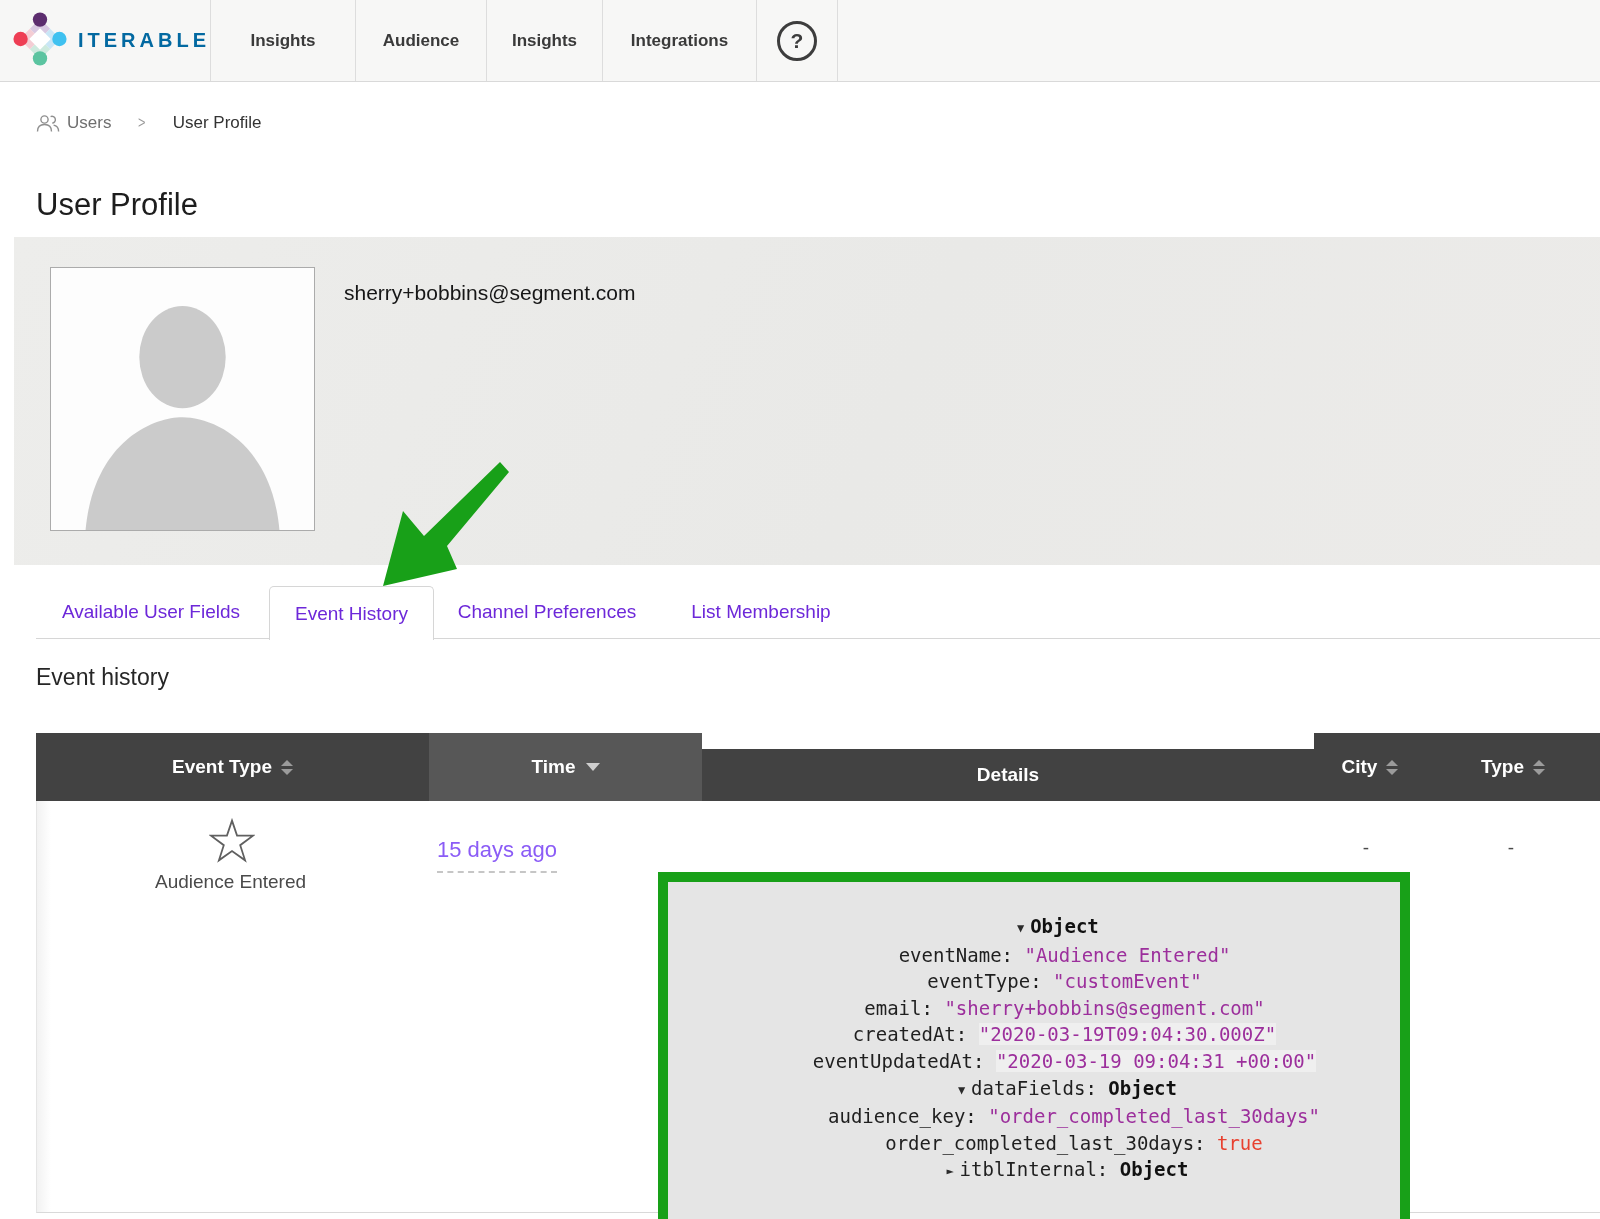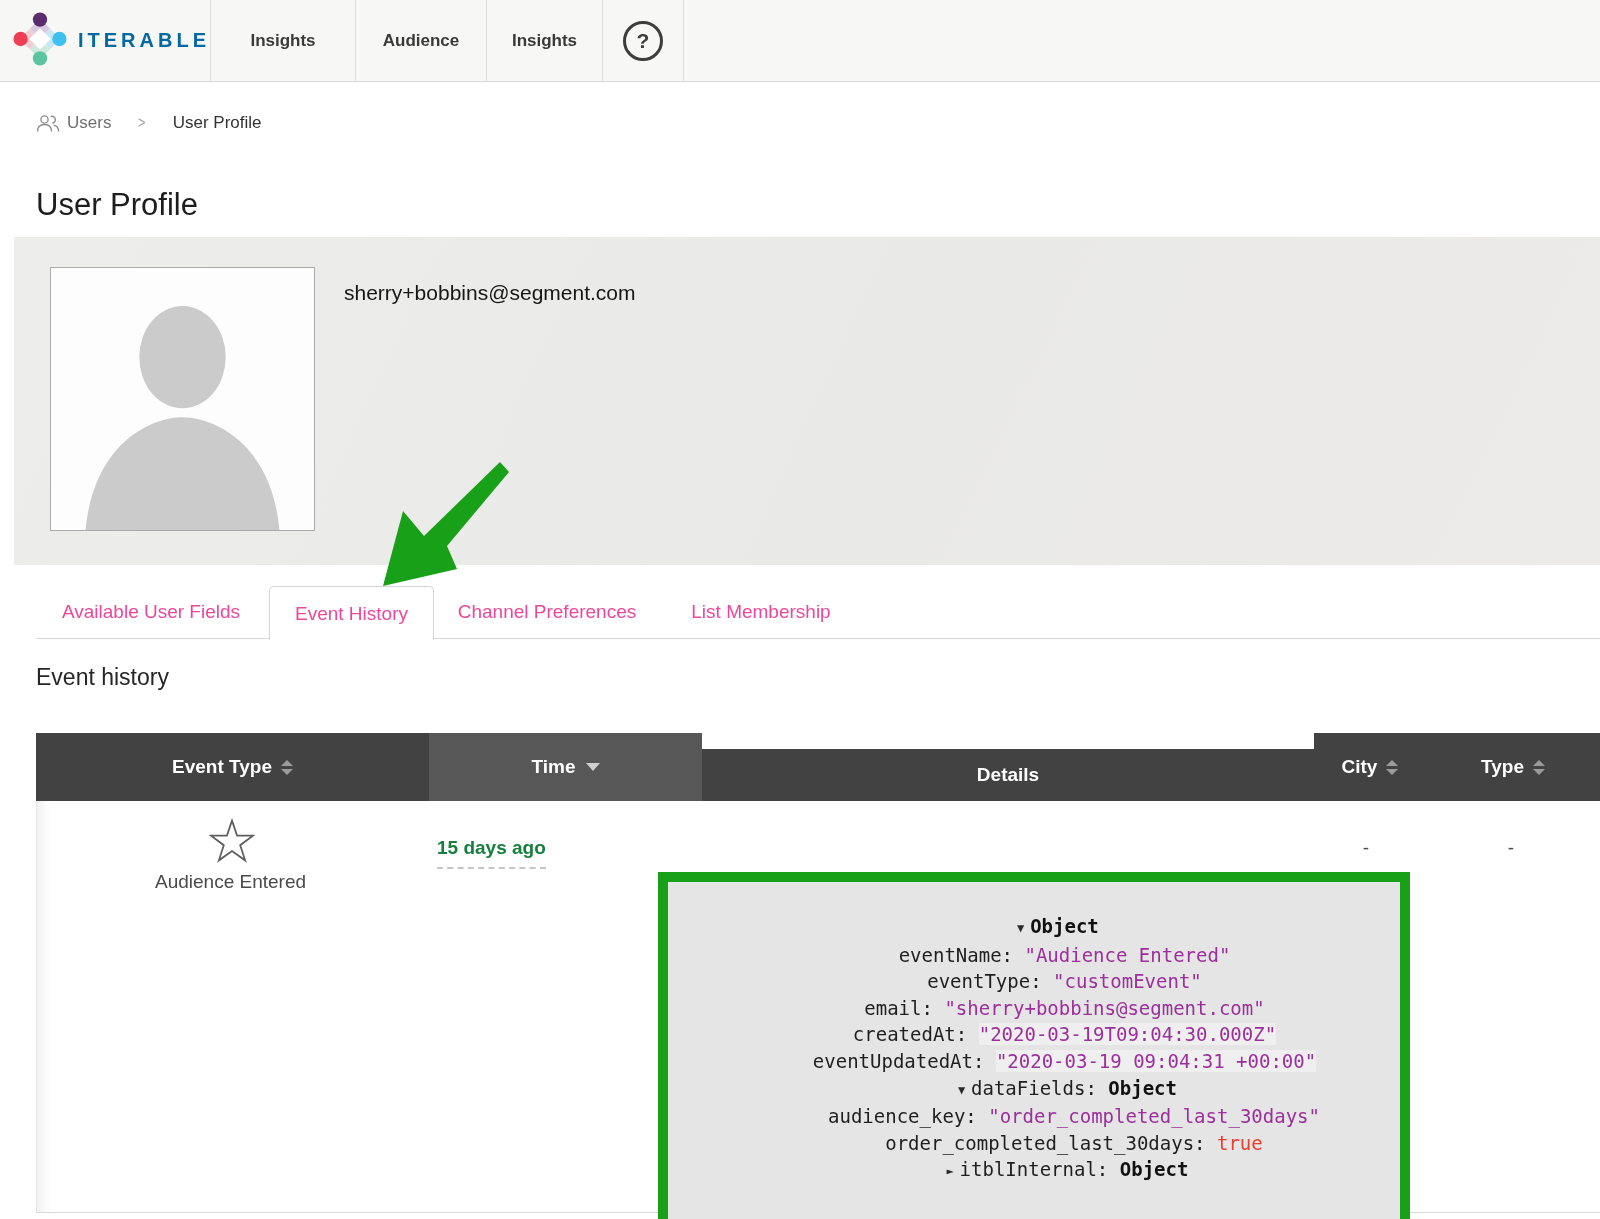--- a/index.html
+++ b/index.html
@@ -35,21 +35,21 @@
   .avatar{position:absolute;top:30px;left:36px;width:265px;height:264px;background:#fdfdfd;
           border:1px solid #ababab;box-sizing:border-box;overflow:hidden;}
   .avatar svg{display:block;}
   .profile-email{position:absolute;top:44px;left:330px;font-size:21px;color:#161616;}
 
   
   .anno-arrow{position:absolute;left:350px;top:450px;z-index:8;}
 
   
   .tab{position:absolute;height:52px;top:586px;display:flex;align-items:center;justify-content:center;
-       font-size:19px;color:#ec4899;cursor:pointer;z-index:2;}
+       font-size:19px;color:#6d28d9;cursor:pointer;z-index:2;}
   .tab-1{left:36px;width:230px;}
   .tab-2{left:269px;width:163px;background:#ffffff;border:1px solid #d6d6d6;border-bottom:none;
          border-radius:5px 5px 0 0;top:586px;height:53px;z-index:3;}
   .tab-3{left:447px;width:200px;}
   .tab-4{left:666px;width:190px;}
   .tabs-underline{position:absolute;top:638px;left:36px;right:0;height:1px;background:#d6d6d6;z-index:1;}
 
   
   .section-heading{position:absolute;top:664px;left:36px;font-size:23px;font-weight:500;color:#262626;}
 
@@ -67,21 +67,21 @@
   .tri-desc{width:0;height:0;border-left:7px solid transparent;border-right:7px solid transparent;
           border-top:8px solid #cfcfcf;margin-left:10px;}
 
   .tbody{position:absolute;top:801px;left:36px;right:0;height:412px;background:#ffffff;
          background:linear-gradient(90deg,#f2f2f2 0px,#ffffff 14px);
          border-left:1px solid #e5e5e5;border-bottom:1px solid #d9d9d9;box-sizing:border-box;}
 
   .star{position:absolute;left:209px;top:818px;cursor:pointer;z-index:2;}
   .cell-event-name{position:absolute;left:36px;width:389px;top:871px;text-align:center;
                    font-size:19px;color:#4a4a4a;z-index:2;}
-  .cell-time{position:absolute;left:437px;top:837px;font-size:19px;color:#15803d;z-index:2;font-weight:bold;}
+  .cell-time{position:absolute;left:437px;top:837px;font-size:22px;color:#8b5cf6;z-index:2;}
   .cell-time span{display:inline-block;border-bottom:2px dashed #c6c6c6;padding-bottom:8px;cursor:pointer;}
   .cell-city{position:absolute;left:1310px;width:112px;top:837px;text-align:center;font-size:19px;color:#4a4a4a;}
   .cell-state{position:absolute;left:1422px;width:178px;top:837px;text-align:center;font-size:19px;color:#4a4a4a;}
 
   
   .details-box{position:absolute;left:658px;top:872px;width:752px;height:396px;box-sizing:border-box;
                border:10px solid #18a018;background:#e5e5e5;z-index:5;text-align:center;}
   .json{padding:31px 0 0 42px;font-family:"DejaVu Sans Mono",monospace;font-size:19px;
         line-height:26.6px;color:#1f1f1f;white-space:nowrap;}
   .jline{padding-left:19px;}
@@ -113,20 +113,21 @@
           <circle cx="55" cy="32" r="8.5" fill="#3fc1f0"></circle>
           <circle cx="32" cy="55" r="8.5" fill="#5bc4a0"></circle>
           <circle cx="9" cy="32" r="8.5" fill="#ee3e54"></circle>
         </svg>
       </span>
       <span class="brand">ITERABLE</span>
     </div>
     <div class="nav-item w-messaging">Insights</div>
     <div class="nav-item w-audience">Audience</div>
     <div class="nav-item w-insights">Insights</div>
+    <div class="nav-item w-integrations">Integrations</div>
     <div class="nav-item w-help">
       <span class="help-circle">?</span>
     </div>
     <div class="nav-rest"></div>
   </div>
 
   <div class="breadcrumb">
     <span class="crumb-users">
       <svg width="24" height="19" viewBox="0 0 24 19" fill="none" stroke="#8f8f8f" stroke-width="1.4">
         <circle cx="8.5" cy="5.5" r="3.6"></circle>

